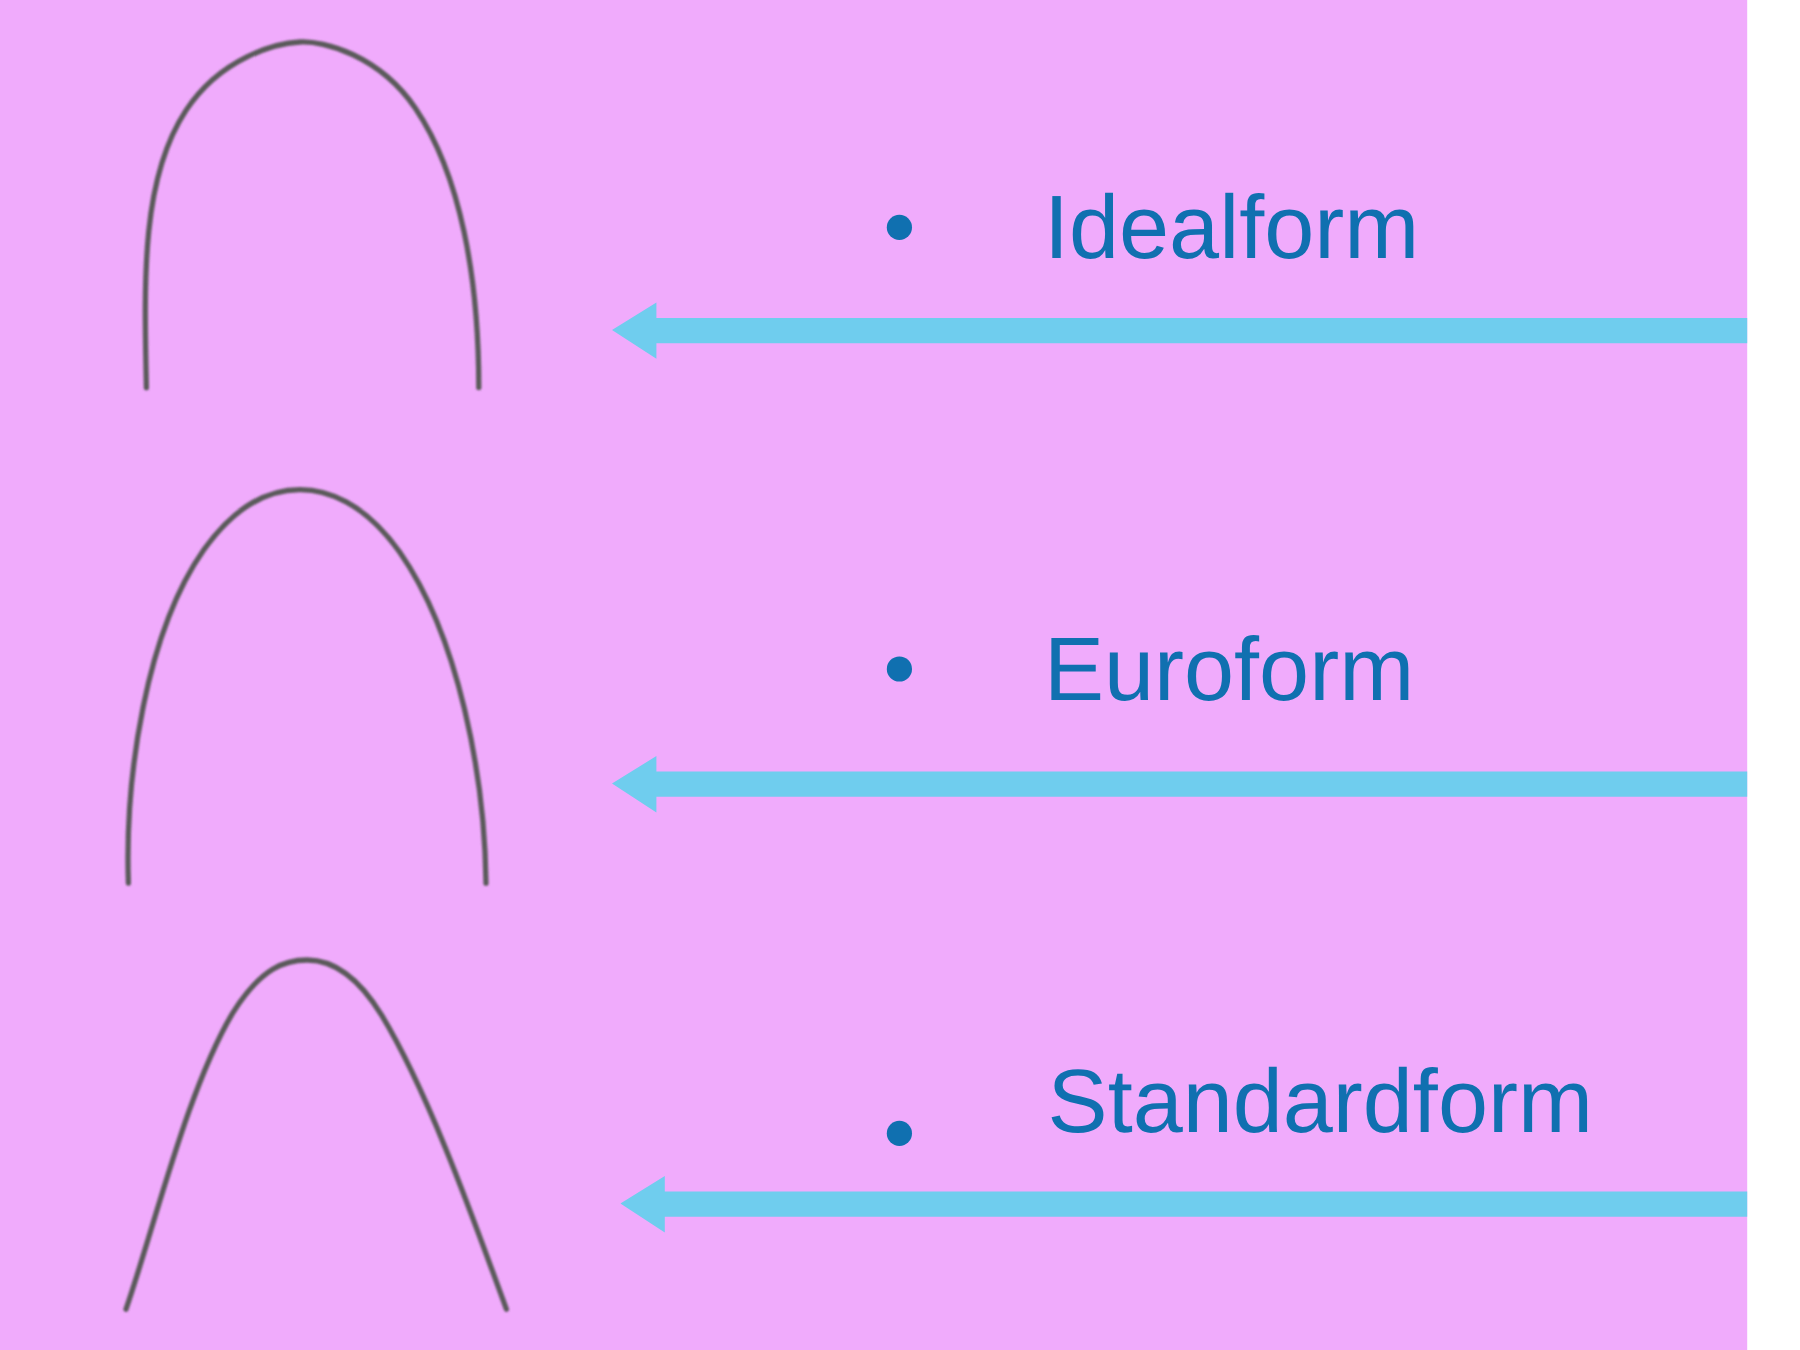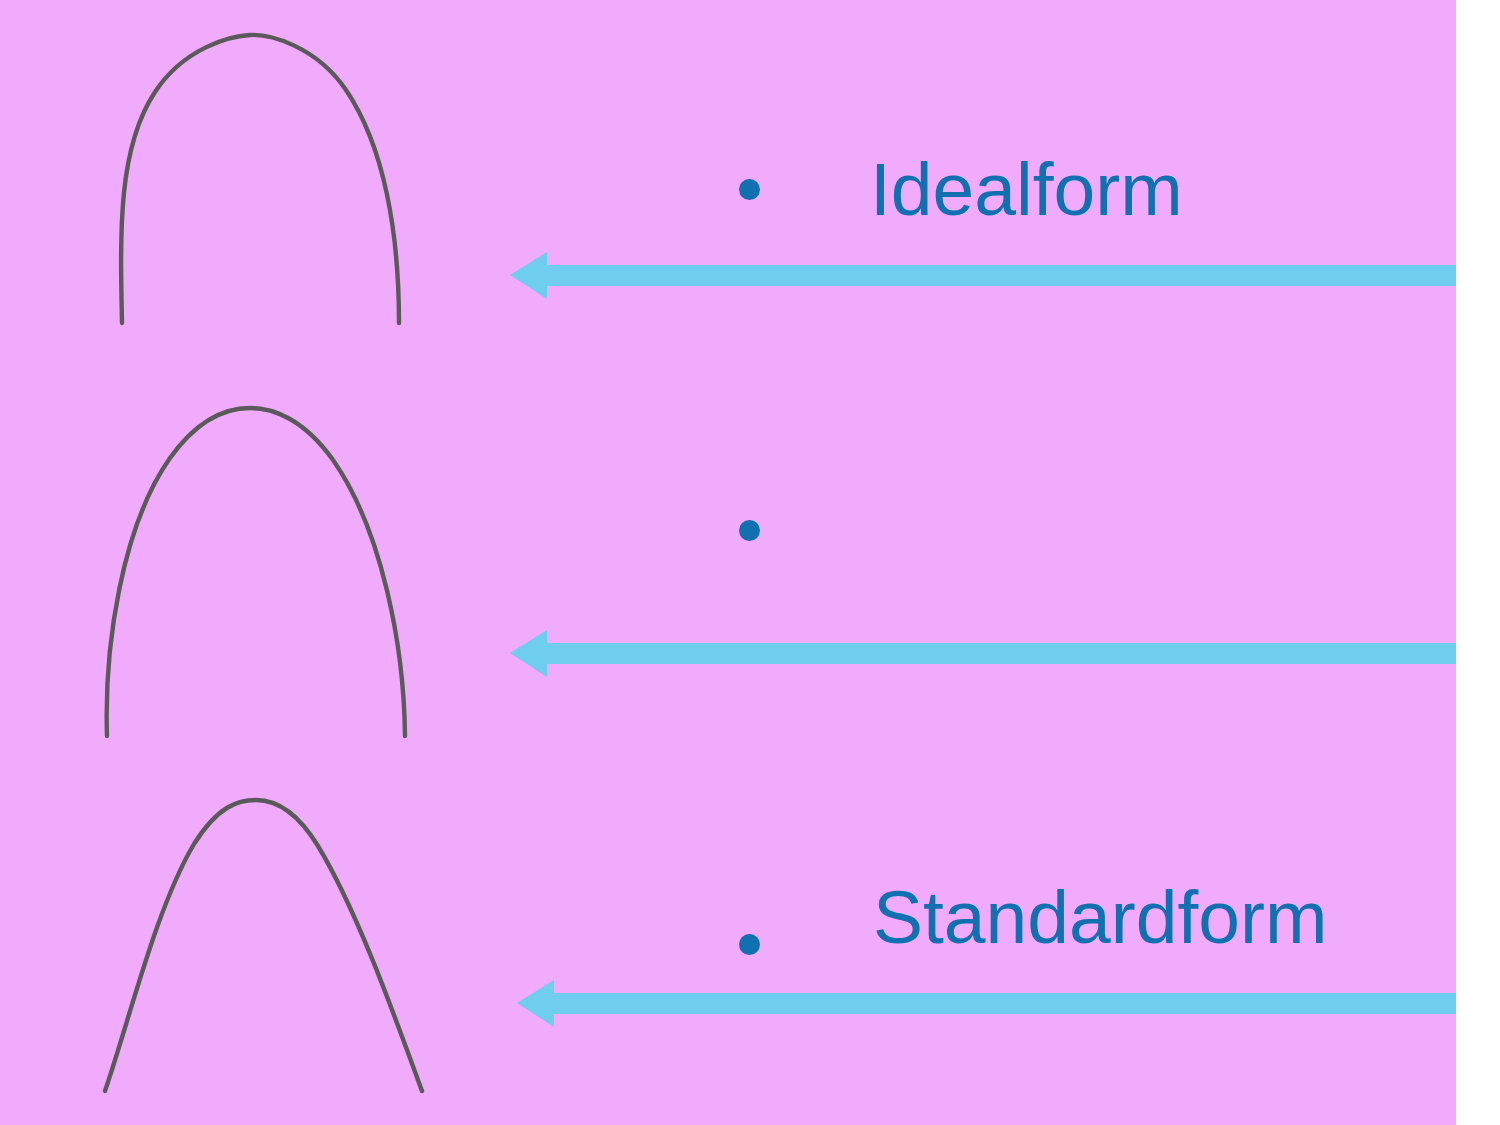--- a/index.html
+++ b/index.html
@@ -130,20 +130,21 @@
   </div>
 
   <div class="arrow" id="arrow-euroform">
     <svg viewBox="0 0 990 60" preserveAspectRatio="none">
       <path d="M 0 30 L 37 7 L 37 20 L 990 20 L 990 41 L 37 41 L 37 54 Z" fill="#6fcdee"></path>
     </svg>
   </div>
 
   <div class="label-row" id="label-euroform">
     <span class="bullet-dot"></span>
+    <span class="label-text">Euroform</span>
   </div>
 
   <div class="arch-figure" id="arch-standardform">
     <svg viewBox="0 0 420 312" preserveAspectRatio="none">
       <path class="arch-path" d="M 45 303
                C 70 230, 96 120, 134 56
                C 158 18, 178 12, 196 12
                C 215 12, 236 22, 258 58
                C 298 124, 336 232, 362 303"></path>
     </svg>

